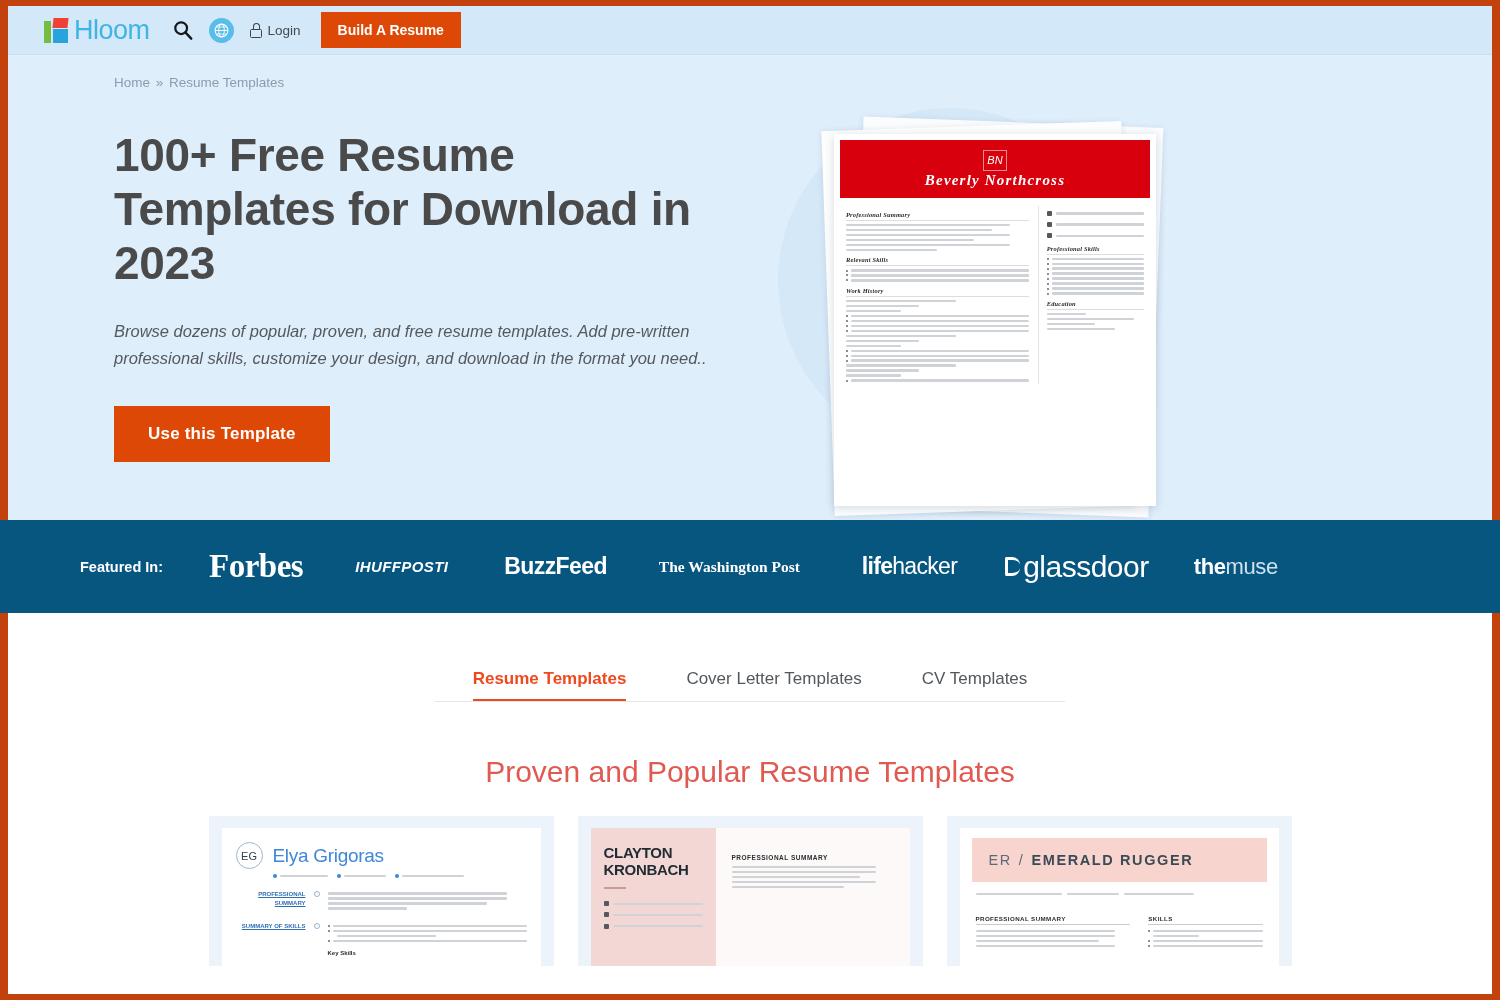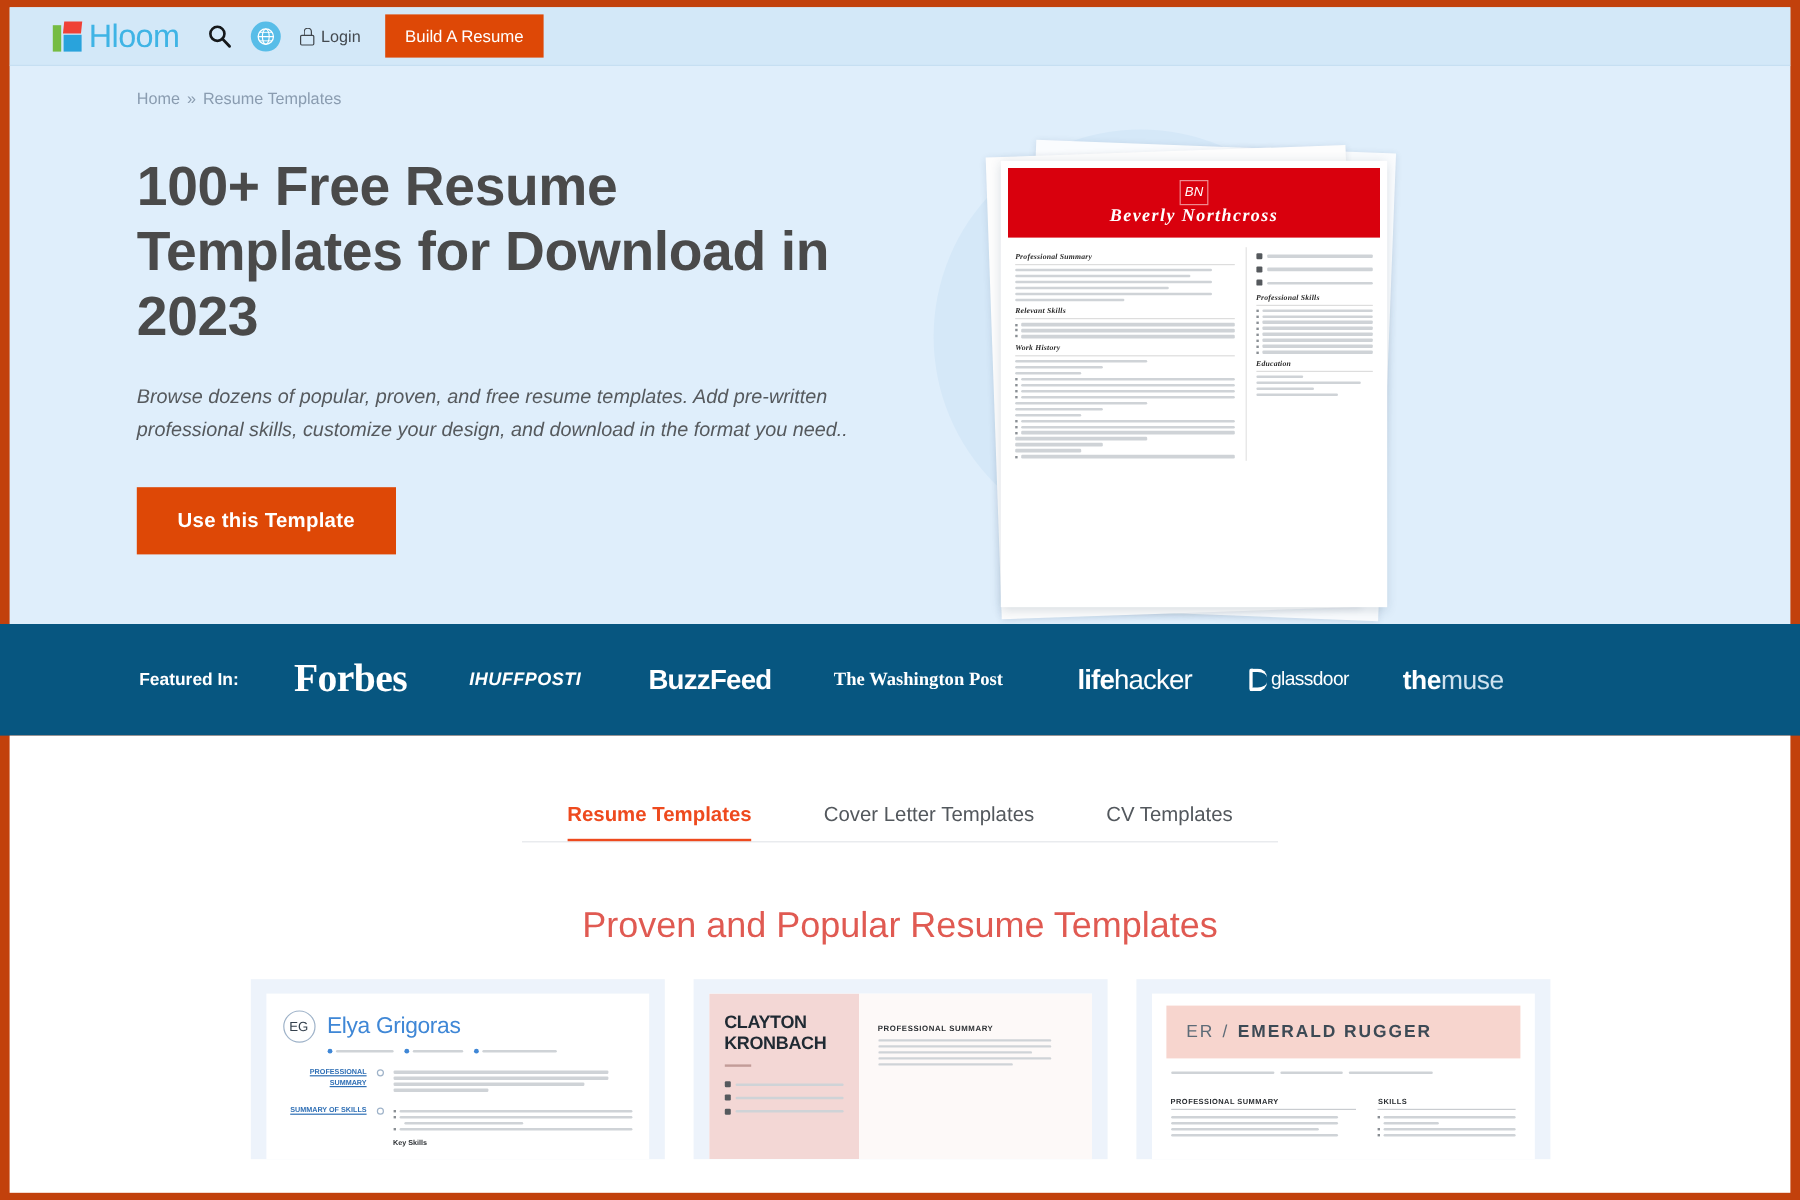--- a/index.html
+++ b/index.html
@@ -67,21 +67,21 @@
     border-radius: 4px 4px 0 0;
   }
   .lock-icon .body-l {
     position: absolute; left: 0.5px; top: 6px; width: 12px; height: 9px;
     border: 1.4px solid #3f454b; border-radius: 1.5px;
   }
   .login-text { font-size: 13.5px; color: #43494f; }
   .build-btn {
     margin-left: 20px;
     background: #de4806; color: #fff;
-    font-size: 14px; font-weight: normal;
+    font-size: 14px; font-weight: bold;
     padding: 10px 17px; border: none; cursor: pointer;
     white-space: nowrap;
   }
 
   
   .breadcrumb {
     padding: 20px 0 0 106px;
     font-size: 13.5px; color: #8a9cb0;
   }
   .breadcrumb a { color: #8a9cb0; text-decoration: none; cursor: pointer; }
@@ -155,34 +155,34 @@
   .bullet-ln { display: flex; align-items: center; gap: 3px; margin: 2.6px 0; }
   .bullet-ln::before { content: ""; width: 2px; height: 2px; background: #8a8f94; flex: 0 0 auto; }
   .bullet-ln .ln { margin: 0; }
   .ic-ln { display: flex; align-items: center; gap: 4px; margin: 3.6px 0; }
   .ic-ln .ic { width: 5px; height: 5px; background: #55595d; border-radius: 1px; flex: 0 0 auto; }
 
   
   .featured {
     position: absolute; left: 0; top: 520px; width: 1500px; height: 93px;
     background: #075680;
-    display: flex; align-items: center; padding-left: 116px; gap: 0;
+    display: flex; align-items: center; padding-left: 80px; gap: 0;
   }
   .featured-label {
     color: #fff; font-size: 14.5px; font-weight: bold; margin-right: 46px;
     white-space: nowrap;
   }
   .brand { color: #fff; white-space: nowrap; }
   .b-forbes { font-family: "Liberation Serif", serif; font-weight: bold; font-size: 33px; letter-spacing: -.5px; margin-right: 52px; }
   .b-huff { font-family: "Liberation Sans", sans-serif; font-weight: bold; font-style: italic; font-size: 15px; letter-spacing: .4px; margin-right: 56px; }
   .b-buzz { font-family: "Liberation Sans", sans-serif; font-weight: bold; font-size: 23px; letter-spacing: -.6px; margin-right: 52px; }
   .b-wapo { font-family: "Liberation Serif", serif; font-weight: bold; font-size: 15.5px; margin-right: 62px; }
   .b-life { font-family: "Liberation Sans", sans-serif; font-size: 23px; letter-spacing: -.7px; margin-right: 48px; }
   .b-life b { font-weight: bold; }
-  .b-glass { font-size: 16px; letter-spacing: -.5px; margin-right: 45px; display: inline-flex; align-items: center; gap: 3px; text-align: right; }
+  .b-glass { font-size: 30px; letter-spacing: -.5px; margin-right: 45px; display: inline-flex; align-items: center; gap: 3px; text-align: right; }
   .glass-mark {
     display: inline-block; width: 15px; height: 19px;
     border: 3px solid #fff; border-right: none;
     border-radius: 2px 8px 8px 2px; box-sizing: border-box;
   }
   .b-muse { font-size: 22px; letter-spacing: -.4px; }
   .b-muse b { font-weight: bold; }
   .b-muse span { color: #cfe2ee; }
 
   

